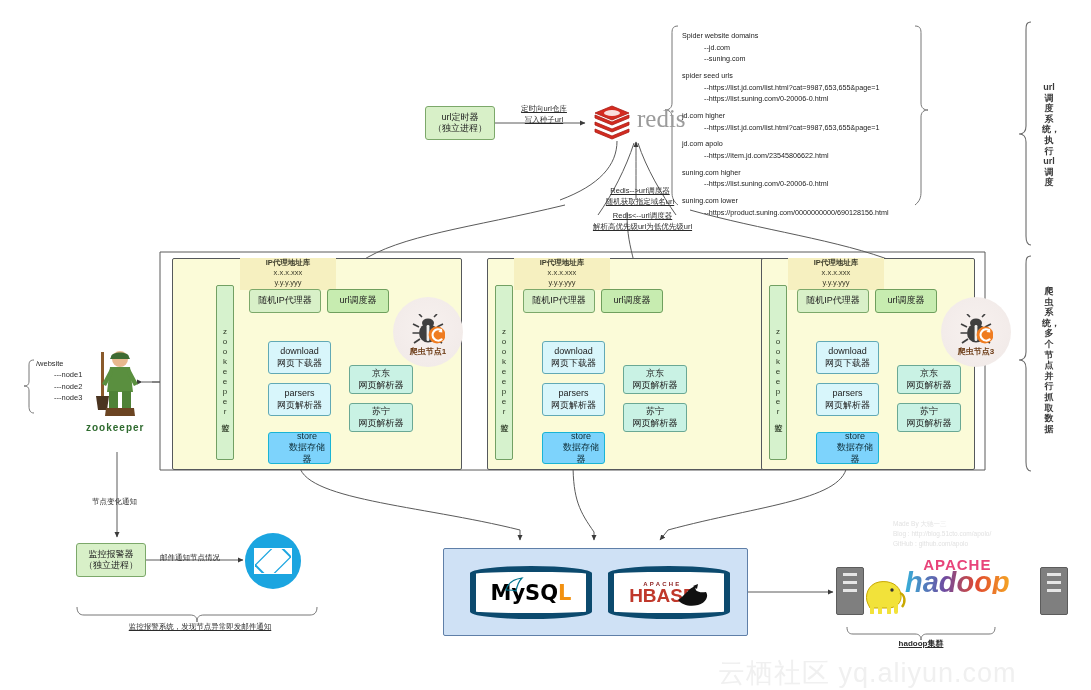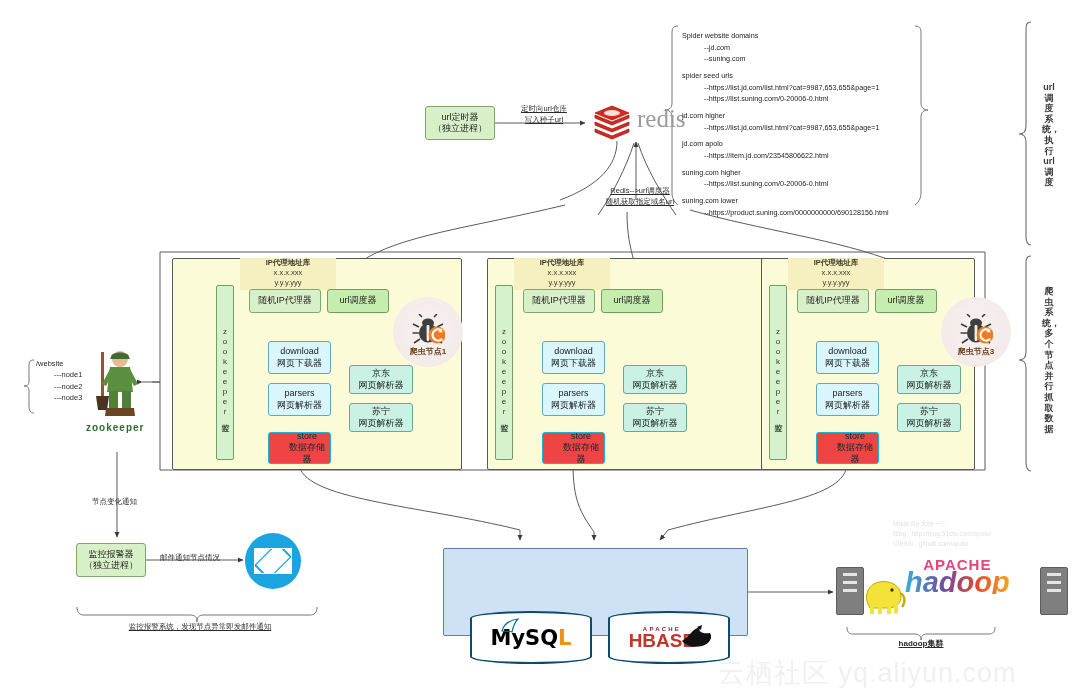--- a/index.html
+++ b/index.html
@@ -28,21 +28,21 @@
     line-height: 1.25;
     color: #222;
     padding: 2px;
   }
   .box .l1 { white-space: nowrap; }
   .box .l2 { white-space: nowrap; }
 
   .green   { background: #d8f0c8; border-color: #7ca86a; }
   .green2  { background: #c7ecb0; border-color: #6f9f5d; }
   .cyan    { background: #d8f6fb; border-color: #61a9b5; }
-  .cyan2   { background: #ef4444; border-color: #1ab4d4; color:#0c2a33;padding-left:17px; }
+  .cyan2   { background: #7dd3fc; border-color: #1ab4d4; color:#0c2a33;padding-left:17px; }
   .mint    { background: #c9f2e4; border-color: #6aa894; }
 
   
   .node-panel {
     position: absolute;
     background: #fbfbd8;
     border: 1px solid #55585c;
     border-radius: 2px;
   }
   .zk-col {
@@ -129,23 +129,23 @@
   
   .db-panel {
     position: absolute;
     background: #cfe1f5;
     border: 1px solid #5f7fa8;
     border-radius: 2px;
   }
   .cyl {
     position: absolute;
     background: #ffffff;
-    border: 2px solid #0c4a6e;
+    border: 6px solid #0c4a6e;
     border-radius: 50% / 14%;
-    display:flex; align-items:center; justify-content:flex-end;margin-top:45px;
+    display:flex; align-items:center; justify-content:flex-end;
   }
   .cyl-inner { position: relative; width:100%; height:100%; }
 
   
   .mysql-logo {
     position:absolute; left:50%; top:52%;
     transform: translate(-50%,-50%);
     font-size: 21px; font-weight: bold;
     font-family: "DejaVu Sans", sans-serif;
     white-space: nowrap;
@@ -357,20 +357,24 @@
         <path d="M3,12 L20,5 L37,12 L20,19 Z"></path>
       </g>
       <ellipse cx="20" cy="12" rx="8" ry="3" fill="#ffffff" opacity="0.85"></ellipse>
     </svg>
   </div>
   <div class="redis-word" style="left:637px; top:105px;font-family:Liberation Serif, serif;">redis</div>
 
   <div class="lbl center" style="left:580px; top:186px; width:120px;">
     <div>Redis--&gt;url调度器</div>
     <div>随机获取指定域名url</div>
+  </div>
+  <div class="lbl center" style="left:570px; top:211px; width:145px;">
+    <div>Redis&lt;--url调度器</div>
+    <div>解析高优先级url为低优先级url</div>
   </div>
 
   <div class="mono-url" style="left:682px; top:30px;">
     <span class="hd">Spider website domains</span>
     <span class="ind">--jd.com</span>
     <span class="ind">--suning.com</span>
     <span class="gap"></span>
     <span class="hd">spider seed urls</span>
     <span class="ind">--https://list.jd.com/list.html?cat=9987,653,655&amp;page=1</span>
     <span class="ind">--https://list.suning.com/0-20006-0.html</span>

